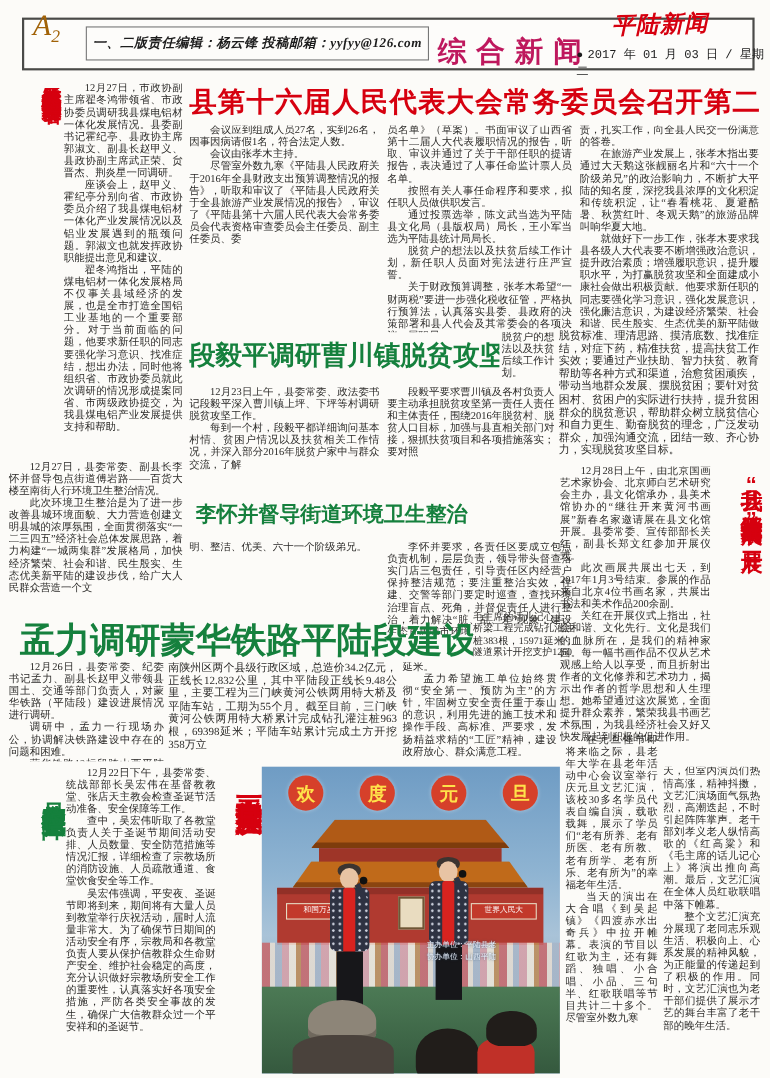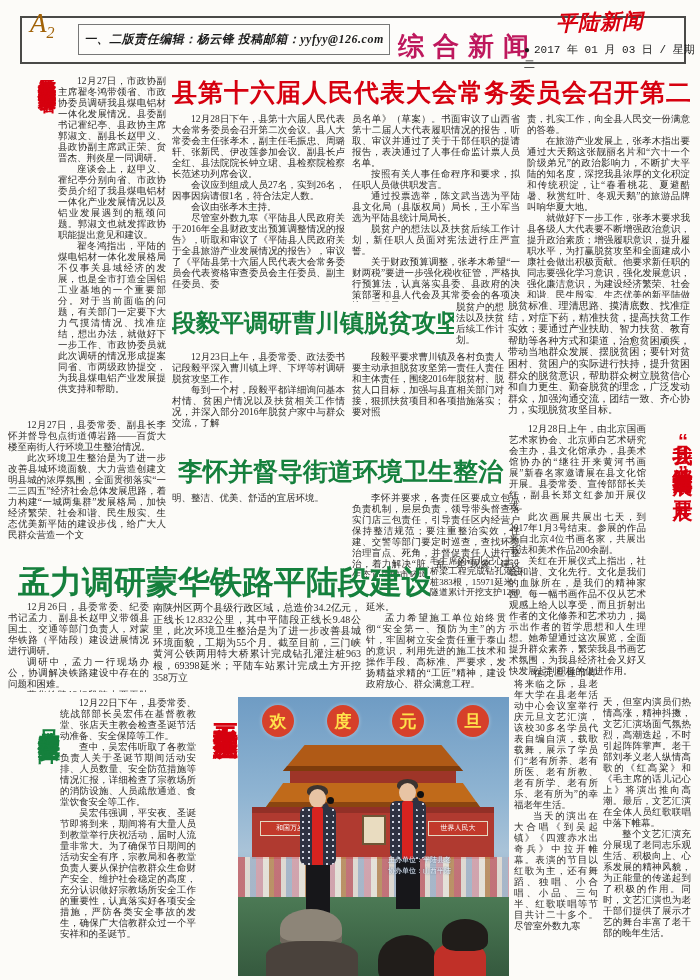--- a/index.html
+++ b/index.html
@@ -82,26 +82,25 @@
   <div class="abs hd-section">综合新闻</div>
   <div class="abs hd-masthead">平陆新闻</div>
   <div class="abs hd-date">
     <span class="bullet">●</span><span>2017 年 01 月 03 日 / 星期二</span>
   </div>
 
   <div class="abs vtext red" style="left:12px;top:80px;width:44px;height:346px;font-size:18px;letter-spacing:-1px;">省市政协委员调研我县煤电铝材一体化发展</div>
   <div class="abs bcol" style="left:58px;top:76px;width:108px;height:344px;">
     <p>12月27日，市政协副主席翟冬鸿带领省、市政协委员调研我县煤电铝材一体化发展情况。县委副书记霍纪亭、县政协主席郭淑文、副县长赵甲义、县政协副主席武正荣、贠晋杰、荆炎星一同调研。</p>
     <p>座谈会上，赵甲义、霍纪亭分别向省、市政协委员介绍了我县煤电铝材一体化产业发展情况以及铝业发展遇到的瓶颈问题。郭淑文也就发挥政协职能提出意见和建议。</p>
-    <p>翟冬鸿指出，平陆的煤电铝材一体化发展格局不仅事关县域经济的发展，也是全市打造全国铝工业基地的一个重要部分。对于当前面临的问题，有关部门一定要下大力气摸清情况、找准症结，想出办法，就做好下一步工作、市政协委员就此次调研的情况形成提案同省、市两级政协提交，为我县煤电铝产业发展提供支持和帮助。</p>
+    <p>翟冬鸿指出，平陆的煤电铝材一体化发展格局不仅事关县域经济的发展，也是全市打造全国铝工业基地的一个重要部分。对于当前面临的问题，他要求新任职的同志要强化学习意识、找准症结，想出办法，同时他将组织省、市政协委员就此次调研的情况形成提案同省、市两级政协提交，为我县煤电铝产业发展提供支持和帮助。</p>
   </div>
 
   <div class="abs headline red" style="left:172px;top:76px;width:518px;font-size:25px;letter-spacing:1px;">县第十六届人民代表大会常务委员会召开第二次会议</div>
   <div class="abs bcol" style="left:172px;top:114px;width:173px;height:188px;">
-    <p>12月28日下午，县第十六届人民代表大会常务委员会召开第二次会议。县人大常委会主任张孝木，副主任毛振忠、周璐轩、张新民、伊改莲参加会议。副县长卢全红、县法院院长钟立珺、县检察院检察长范述功列席会议。</p>
     <p>会议应到组成人员27名，实到26名，因事因病请假1名，符合法定人数。</p>
     <p>会议由张孝木主持。</p>
     <p>尽管室外数九寒《平陆县人民政府关于2016年全县财政支出预算调整情况的报告》，听取和审议了《平陆县人民政府关于全县旅游产业发展情况的报告》，审议了《平陆县第十六届人民代表大会常务委员会代表资格审查委员会主任委员、副主任委员、委</p>
   </div>
   <div class="abs bcol" style="left:352px;top:114px;width:168px;height:188px;">
     <p class="noind">员名单》（草案）。书面审议了山西省第十二届人大代表履职情况的报告，听取、审议并通过了关于干部任职的提请报告，表决通过了人事任命监计票人员名单。</p>
     <p>按照有关人事任命程序和要求，拟任职人员做供职发言。</p>
     <p>通过投票选举，陈文武当选为平陆县文化局（县版权局）局长，王小军当选为平陆县统计局局长。</p>
     <p>脱贫户的想法以及扶贫后续工作计划，新任职人员面对宪法进行庄严宣誓。</p>
     <p>关于财政预算调整，张孝木希望“一财两税”要进一步强化税收征管，严格执行预算法，认真落实县委、县政府的决策部署和县人代会及其常委会的各项决议，履职尽</p>
@@ -131,39 +130,39 @@
     <p>12月28日上午，由北京国画艺术家协会、北京师白艺术研究会主办，县文化馆承办，县美术馆协办的“继往开来黄河书画展”新春名家邀请展在县文化馆开展。县委常委、宣传部部长关红，副县长郑文红参加开展仪式。</p>
     <p>此次画展共展出七天，到2017年1月3号结束。参展的作品来自北京4位书画名家，共展出书法和美术作品200余副。</p>
     <p>关红在开展仪式上指出，社会和谐、文化先行。文化是我们的血脉所在，是我们的精神家园。每一幅书画作品不仅从艺术观感上给人以享受，而且折射出作者的文化修养和艺术功力，揭示出作者的哲学思想和人生理想。她希望通过这次展览，全面提升群众素养，繁荣我县书画艺术氛围，为我县经济社会又好又快发展起到积极的促进作用。</p>
   </div>
   <div class="abs vtext red" style="left:651px;top:428px;width:42px;height:322px;font-size:20px;letter-spacing:1px;">我县“继往开来黄河书画展”开展</div>
 
   <div class="abs bcol" style="left:8px;top:420px;width:158px;height:140px;">
     <p>12月27日，县委常委、副县长李怀并督导包点街道傅岩路——百货大楼至南街人行环境卫生整治情况。</p>
     <p>此次环境卫生整治是为了进一步改善县城环境面貌、大力营造创建文明县城的浓厚氛围，全面贯彻落实“一二三四五”经济社会总体发展思路，着力构建“一城两集群”发展格局，加快经济繁荣、社会和谐、民生殷实、生态优美新平陆的建设步伐，给广大人民群众营造一个文</p>
   </div>
-  <div class="abs headline blackhead" style="left:178px;top:455px;width:332px;font-size:25px;">李怀并督导街道环境卫生整治</div>
+  <div class="abs headline blackhead" style="left:178px;top:455px;width:332px;font-size:19px;">李怀并督导街道环境卫生整治</div>
   <div class="abs bcol" style="left:172px;top:493px;width:173px;height:84px;">
-    <p class="noind">明、整洁、优美、舒适的宜居环境。</p>
+    <p class="noind">明、整洁、优美、六十一个阶级弟兄。</p>
   </div>
   <div class="abs bcol" style="left:352px;top:493px;width:168px;height:84px;">
     <p>李怀并要求，各责任区要成立包点负责机制，层层负责，领导带头督查落实门店三包责任，引导责任区内经营户保持整洁规范；要注重整治实效，住建、交警等部门要定时巡查，查找环境治理盲点、死角，并督促责任人进行整治，着力解决“脏、乱、差”现象，建设生态宜居城市环境。</p>
   </div>
 
   <div class="abs headline blackhead" style="left:18px;top:561px;width:412px;font-size:32px;">孟力调研蒙华铁路平陆段建设进展</div>
   <div class="abs bcol" style="left:430px;top:556px;width:92px;height:46px;font-size:9px;">
     <p class="noind">毛主席的话儿记心上；桥梁工程完成钻孔灌注桩383根，15971延米；隧道累计开挖支护1260</p>
   </div>
   <div class="abs bcol" style="left:8px;top:602px;width:141px;height:90px;">
     <p>12月26日，县委常委、纪委书记孟力、副县长赵甲义带领县国土、交通等部门负责人，对蒙华铁路（平陆段）建设进展情况进行调研。</p>
     <p>调研中，孟力一行现场办公，协调解决铁路建设中存在的问题和困难。</p>
     <p>蒙华铁路13标段跨山西平陆县、河</p>
   </div>
   <div class="abs bcol" style="left:153px;top:602px;width:208px;height:90px;font-size:10px;">
-    <p class="noind">南陕州区两个县级行政区域，总造价34.2亿元，正线长12.832公里，其中平陆段正线长9.48公里，此次环境卫生整治是为了进一步改善县城环境面貌，工期为55个月。截至目前，三门峡黄河公铁两用特大桥累计完成钻孔灌注桩963根，69398延米；平陆车站累计完成土方开挖358万立</p>
+    <p class="noind">南陕州区两个县级行政区域，总造价34.2亿元，正线长12.832公里，其中平陆段正线长9.48公里，主要工程为三门峡黄河公铁两用特大桥及平陆车站，工期为55个月。截至目前，三门峡黄河公铁两用特大桥累计完成钻孔灌注桩963根，69398延米；平陆车站累计完成土方开挖358万立</p>
   </div>
   <div class="abs bcol" style="left:366px;top:602px;width:140px;height:92px;">
     <p class="noind">延米。</p>
     <p>孟力希望施工单位始终贯彻“安全第一、预防为主”的方针，牢固树立安全责任重于泰山的意识，利用先进的施工技术和操作手段、高标准、严要求，发扬精益求精的“工匠”精神，建设政府放心、群众满意工程。</p>
   </div>
 
   <div class="abs vtext blackhead" style="left:14px;top:712px;width:46px;height:262px;font-size:22px;letter-spacing:1px;">吴宏伟检查教堂安全保障</div>
   <div class="abs bcol" style="left:60px;top:698px;width:136px;height:278px;">
     <p>12月22日下午，县委常委、统战部部长吴宏伟在基督教教堂、张店天主教会检查圣诞节活动准备、安全保障等工作。</p>
     <p>查中，吴宏伟听取了各教堂负责人关于圣诞节期间活动安排、人员数量、安全防范措施等情况汇报，详细检查了宗教场所的消防设施、人员疏散通道、食堂饮食安全等工作。</p>

